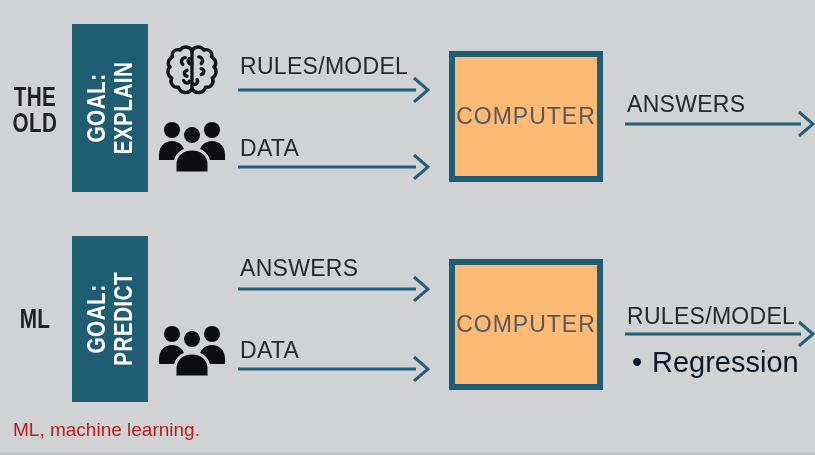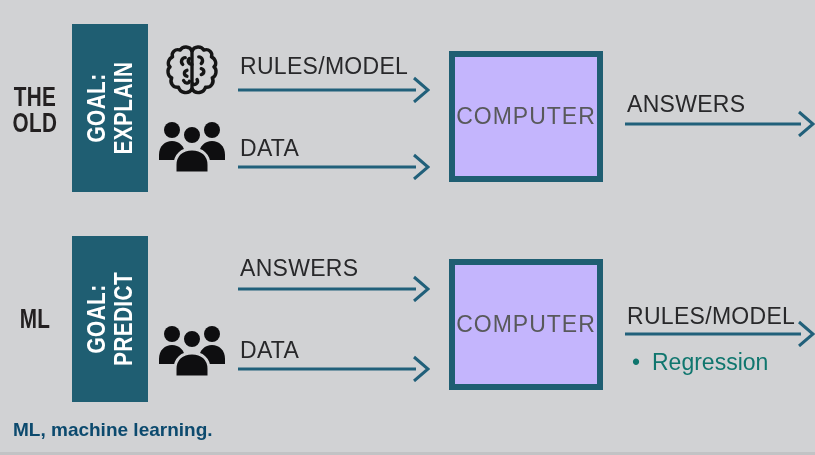--- a/index.html
+++ b/index.html
@@ -48,50 +48,49 @@
   .flow-label {
     font-size: 23px;
     color: #28282A;
     letter-spacing: 0.3px;
     white-space: nowrap;
   }
 
   
   .computer-box {
     width: 142px; height: 119px;
-    background: #c4b5fd;
+    background: #fdba74;
     border: 6px solid #1F5E72;
     display: flex;
     align-items: center;
     justify-content: center;
   }
   .computer-label {
     font-size: 23px;
     color: #58595B;
     letter-spacing: 1px;
   }
 
   
   .bullets {
     margin: 5px; padding: 0;
     list-style: none;
-    font-size: 23px;
+    font-size: 29px;
     line-height: 26px;
-    color: #0f766e;
+    color: #0f172a;
   }
   .bullets li::before {
     content: "•";
     display: inline-block;
     width: 20px;
   }
 
   .footnote {
     font-size: 19px;
-    color: #0c4a6e;
-    font-weight: bold;
+    color: #b91c1c;
   }
 
   .bottom-edge {
     left: 0; bottom: 0;
     width: 815px; height: 3px;
     background: #C2C3C5;
   }
 
   svg { display: block; }
 </style>

